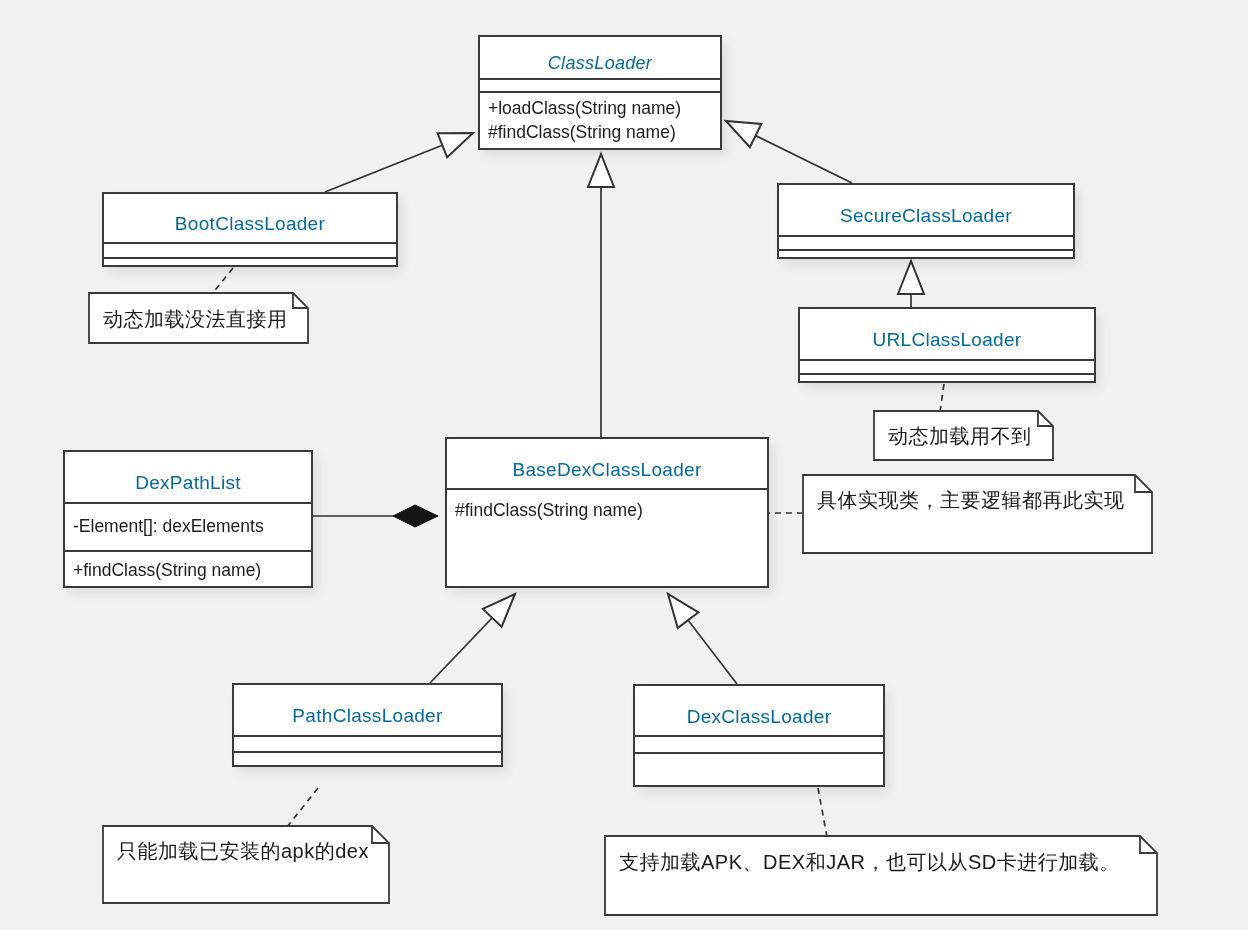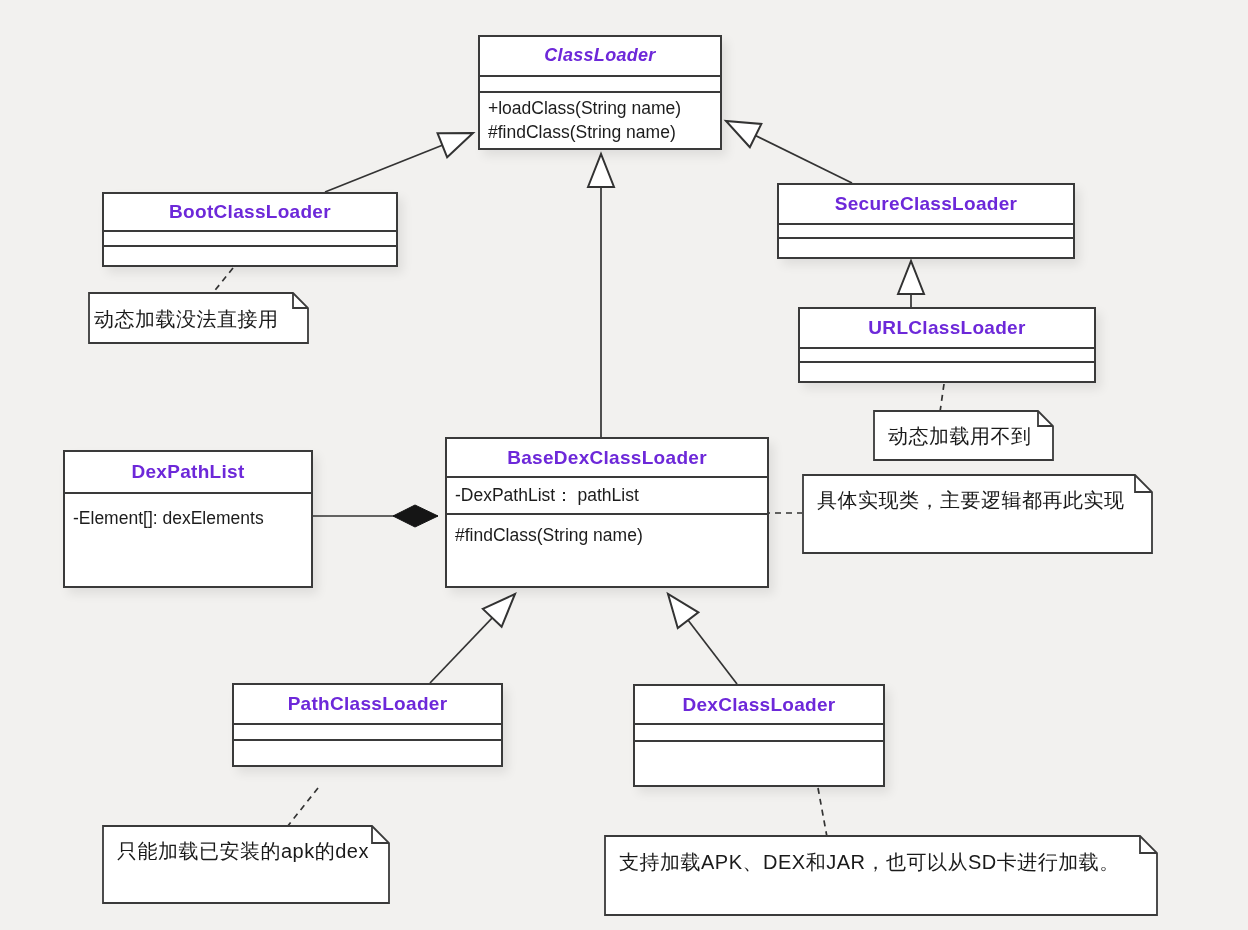--- a/index.html
+++ b/index.html
@@ -16,21 +16,21 @@
   .note-fold{fill:none;stroke:#3a3a3a;stroke-width:1.8;}
 
   .uml-class{
     position:absolute;box-sizing:border-box;
     background:#ffffff;border:2px solid #3a3a3a;
     display:flex;flex-direction:column;
     box-shadow:5px 6px 10px rgba(0,0,0,0.08);
   }
   .cls-title{
     box-sizing:border-box;display:flex;align-items:center;justify-content:center;
-    font-weight:bold;font-size:19px;letter-spacing:.3px;color:#6d28d9;
+    font-weight:normal;font-size:19px;letter-spacing:.3px;color:#0369a1;margin-top:12px;
   }
   .cls-title.abstract{font-style:italic;font-size:18px;}
   .sec{box-sizing:border-box;border-top:2px solid #3a3a3a;}
   .members{padding:4px 8px;font-size:17.5px;color:#1c1c1c;line-height:1.33;}
   .members.vcenter{display:flex;align-items:center;padding-top:0;padding-bottom:0;}
   .member-line{white-space:nowrap;}
 
   .note-text{
     position:absolute;font-size:20px;color:#1a1a1a;white-space:nowrap;
     letter-spacing:.5px;
@@ -113,43 +113,43 @@
     <div class="cls-title" style="height:38px">URLClassLoader</div>
     <div class="sec" style="height:14px"></div>
     <div class="sec" style="flex:1"></div>
   </div>
 
   <div class="uml-class" style="left:63px;top:450px;width:250px;height:138px">
     <div class="cls-title" style="height:40px">DexPathList</div>
     <div class="sec members vcenter" style="height:51px">
       <div class="member-line">-Element[]: dexElements</div>
     </div>
+    <div class="sec members" style="flex:1;padding-top:7px">
+      <div class="member-line">+findClass(String name)</div>
+    </div>
   </div>
 
   <div class="uml-class" style="left:445px;top:437px;width:324px;height:151px">
     <div class="cls-title" style="height:37px">BaseDexClassLoader</div>
-    <div class="sec members vcenter" style="height:37px">
-      <div class="member-line">-DexPathList： pathList</div>
-    </div>
     <div class="sec members" style="flex:1;padding-top:9px">
       <div class="member-line">#findClass(String name)</div>
     </div>
   </div>
 
   <div class="uml-class" style="left:232px;top:683px;width:271px;height:84px">
     <div class="cls-title" style="height:38px">PathClassLoader</div>
     <div class="sec" style="height:16px"></div>
     <div class="sec" style="flex:1"></div>
   </div>
 
   <div class="uml-class" style="left:633px;top:684px;width:252px;height:103px">
     <div class="cls-title" style="height:37px">DexClassLoader</div>
     <div class="sec" style="height:17px"></div>
     <div class="sec" style="flex:1"></div>
   </div>
 
-  <div class="note-text" style="left:94px;top:306px">动态加载没法直接用</div>
+  <div class="note-text" style="left:103px;top:306px">动态加载没法直接用</div>
   <div class="note-text" style="left:888px;top:423px">动态加载用不到</div>
   <div class="note-text" style="left:817px;top:487px">具体实现类，主要逻辑都再此实现</div>
   <div class="note-text" style="left:117px;top:838px">只能加载已安装的apk的dex</div>
   <div class="note-text" style="left:619px;top:849px">支持加载APK、DEX和JAR，也可以从SD卡进行加载。</div>
 
 </div>
 
 </body></html>

